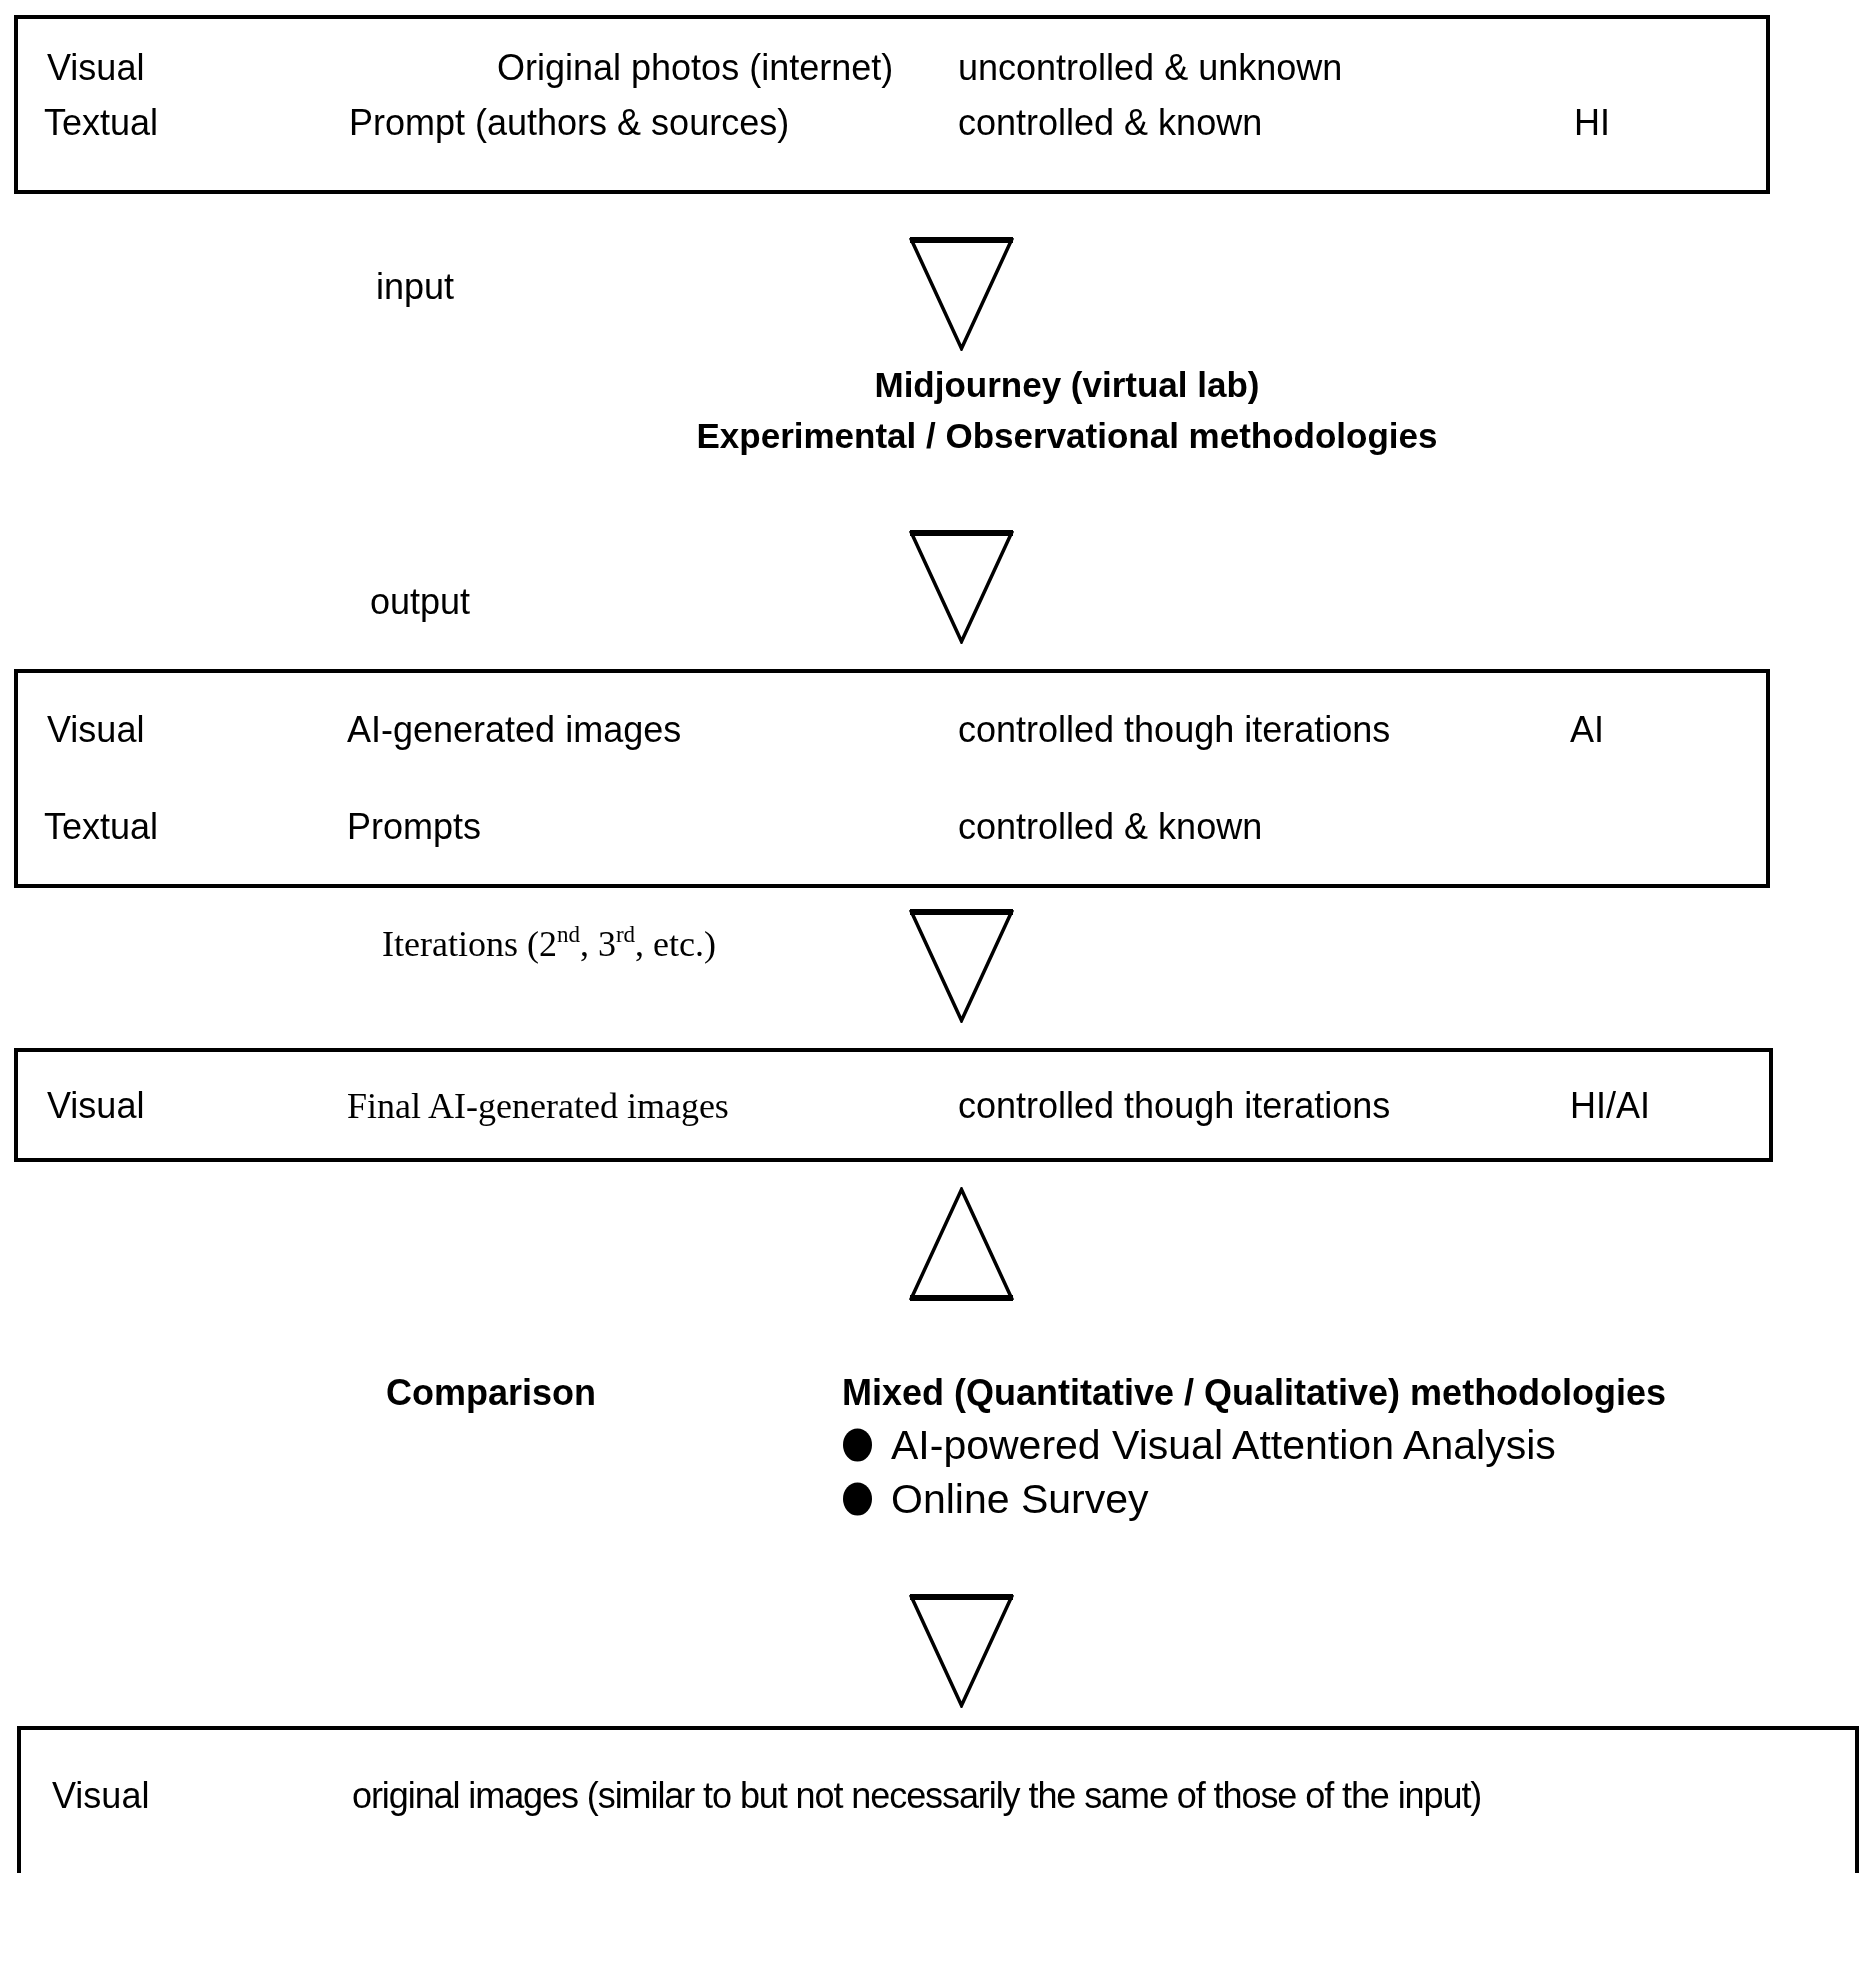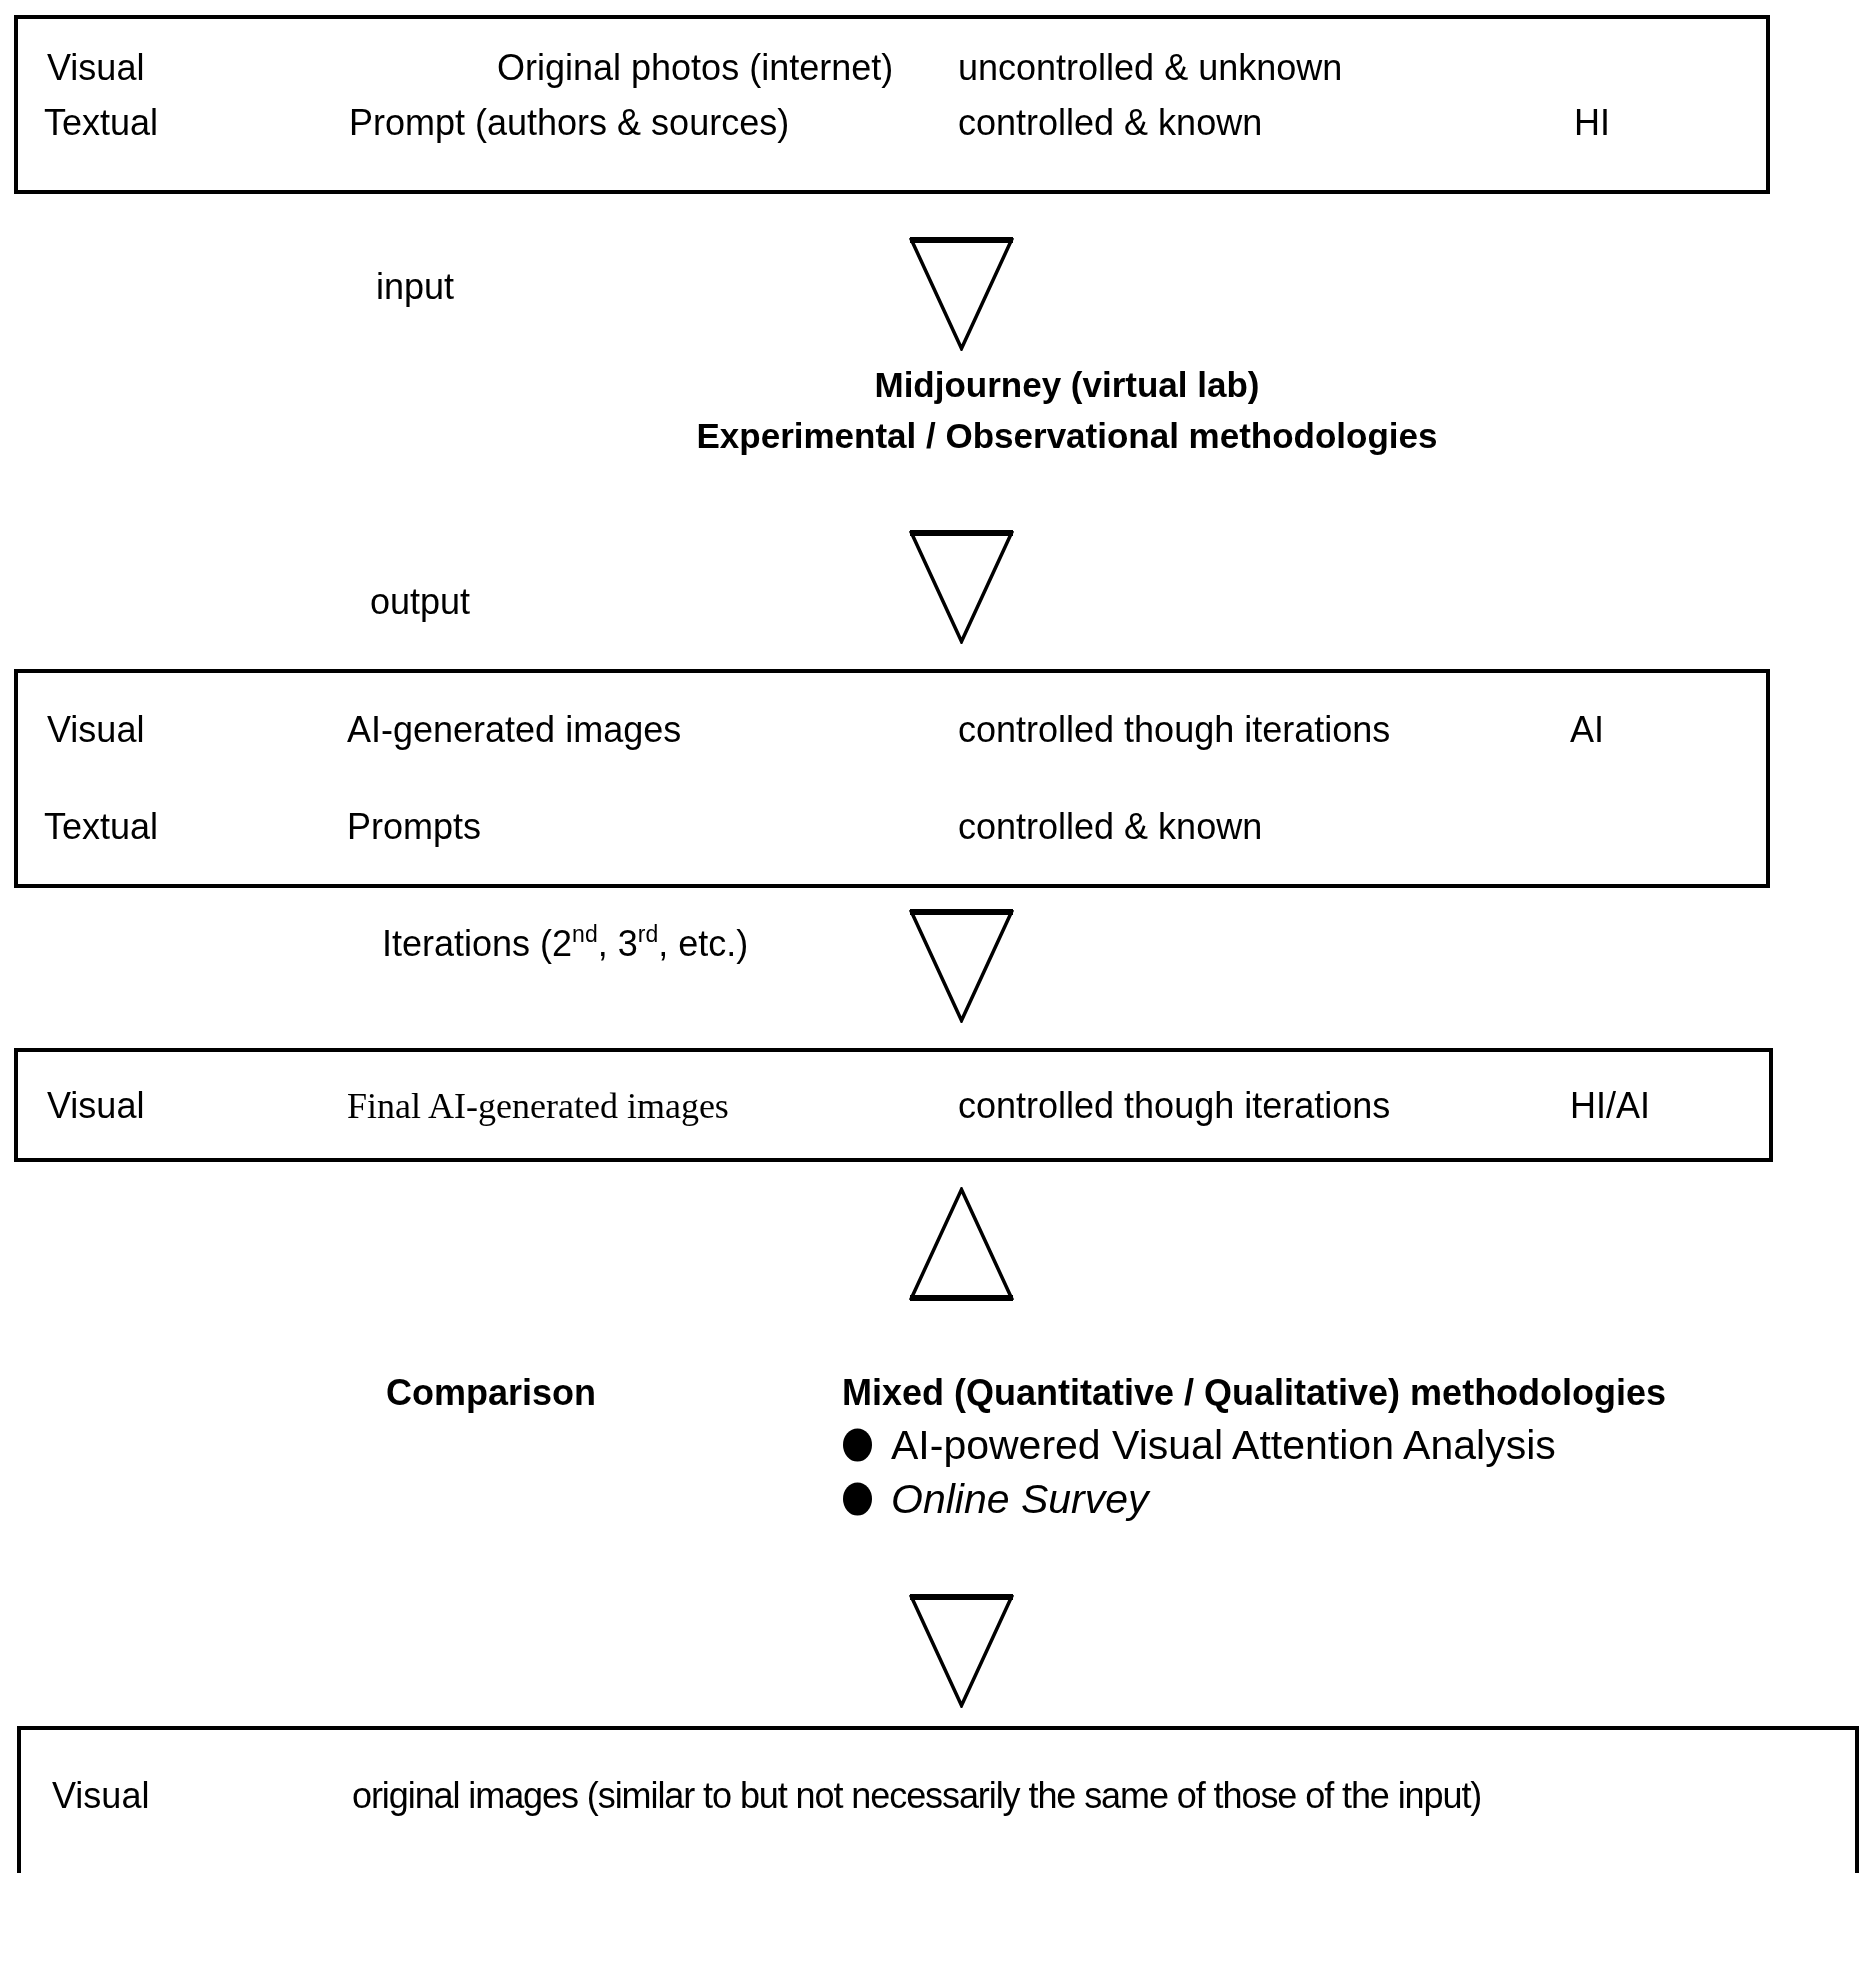--- a/index.html
+++ b/index.html
@@ -96,21 +96,21 @@
 
   <div class="box" style="left:14px; top:669px; width:1756px; height:219px;"></div>
   <span class="t" style="left:47px;  top:730px;">Visual</span>
   <span class="t" style="left:347px; top:730px;">AI-generated images</span>
   <span class="t" style="left:958px;top:730px;">controlled though iterations</span>
   <span class="t" style="left:1570px;top:730px;">AI</span>
   <span class="t" style="left:44px;  top:827px;">Textual</span>
   <span class="t" style="left:347px; top:827px;">Prompts</span>
   <span class="t" style="left:958px;top:827px;">controlled &amp; known</span>
 
-  <span class="t" style="left:382px; top:944px;"><span>Iterations (2</span><span class="sup">nd</span><span>, 3</span><span class="sup">rd</span><span>, etc.)</span></span>
+  <span class="t" style="left:382px; top:944px;font-family:Liberation Serif, serif;"><span>Iterations (2</span><span class="sup">nd</span><span>, 3</span><span class="sup">rd</span><span>, etc.)</span></span>
   <svg class="tri" style="left:909px; top:908px;" width="105" height="115" viewBox="0 0 210 230">
     <polygon points="5,8 205,8 105,225" fill="none" stroke="#000000" stroke-width="7"></polygon>
     <line x1="2" y1="8" x2="208" y2="8" stroke="#000000" stroke-width="12"></line>
   </svg>
 
   <div class="box" style="left:14px; top:1048px; width:1759px; height:114px;"></div>
   <span class="t" style="left:47px;  top:1106px;">Visual</span>
   <span class="t" style="left:347px; top:1106px;font-family:Liberation Serif, serif;">Final AI-generated images</span>
   <span class="t" style="left:958px;top:1106px;">controlled though iterations</span>
   <span class="t" style="left:1570px;top:1106px;">HI/AI</span>
@@ -120,21 +120,21 @@
     <line x1="2" y1="222" x2="208" y2="222" stroke="#000000" stroke-width="12"></line>
   </svg>
 
   <span class="t bold" style="left:386px; top:1393px;">Comparison</span>
   <span class="t bold" style="left:802px; top:1393px;margin-left:40px;">Mixed (Quantitative / Qualitative) methodologies</span>
 
   <div class="bullet-row" style="top:1445px;">
     <div class="bullet-dot"></div>
     <span class="bullet-text">AI-powered Visual Attention Analysis</span>
   </div>
-  <div class="bullet-row" style="top:1499px;font-style:italic;">
+  <div class="bullet-row" style="top:1499px;">
     <div class="bullet-dot"></div>
     <span class="bullet-text">Online Survey</span>
   </div>
 
   <svg class="tri" style="left:909px; top:1593px;" width="105" height="115" viewBox="0 0 210 230">
     <polygon points="5,8 205,8 105,225" fill="none" stroke="#000000" stroke-width="7"></polygon>
     <line x1="2" y1="8" x2="208" y2="8" stroke="#000000" stroke-width="12"></line>
   </svg>
 
   <div class="box" style="left:16.5px; top:1726px; width:1842px; height:235px;"></div>

